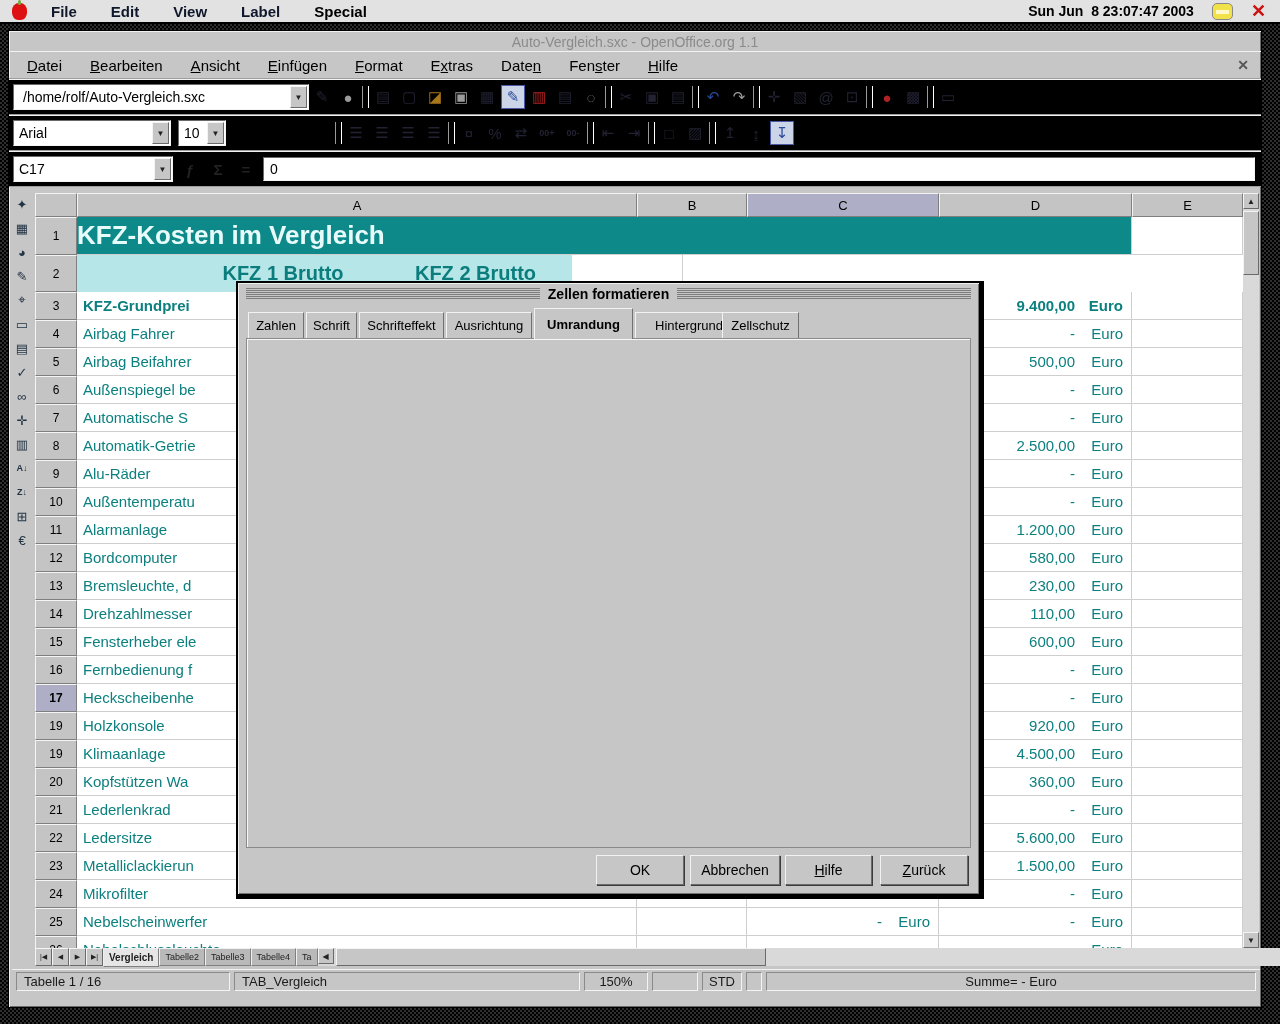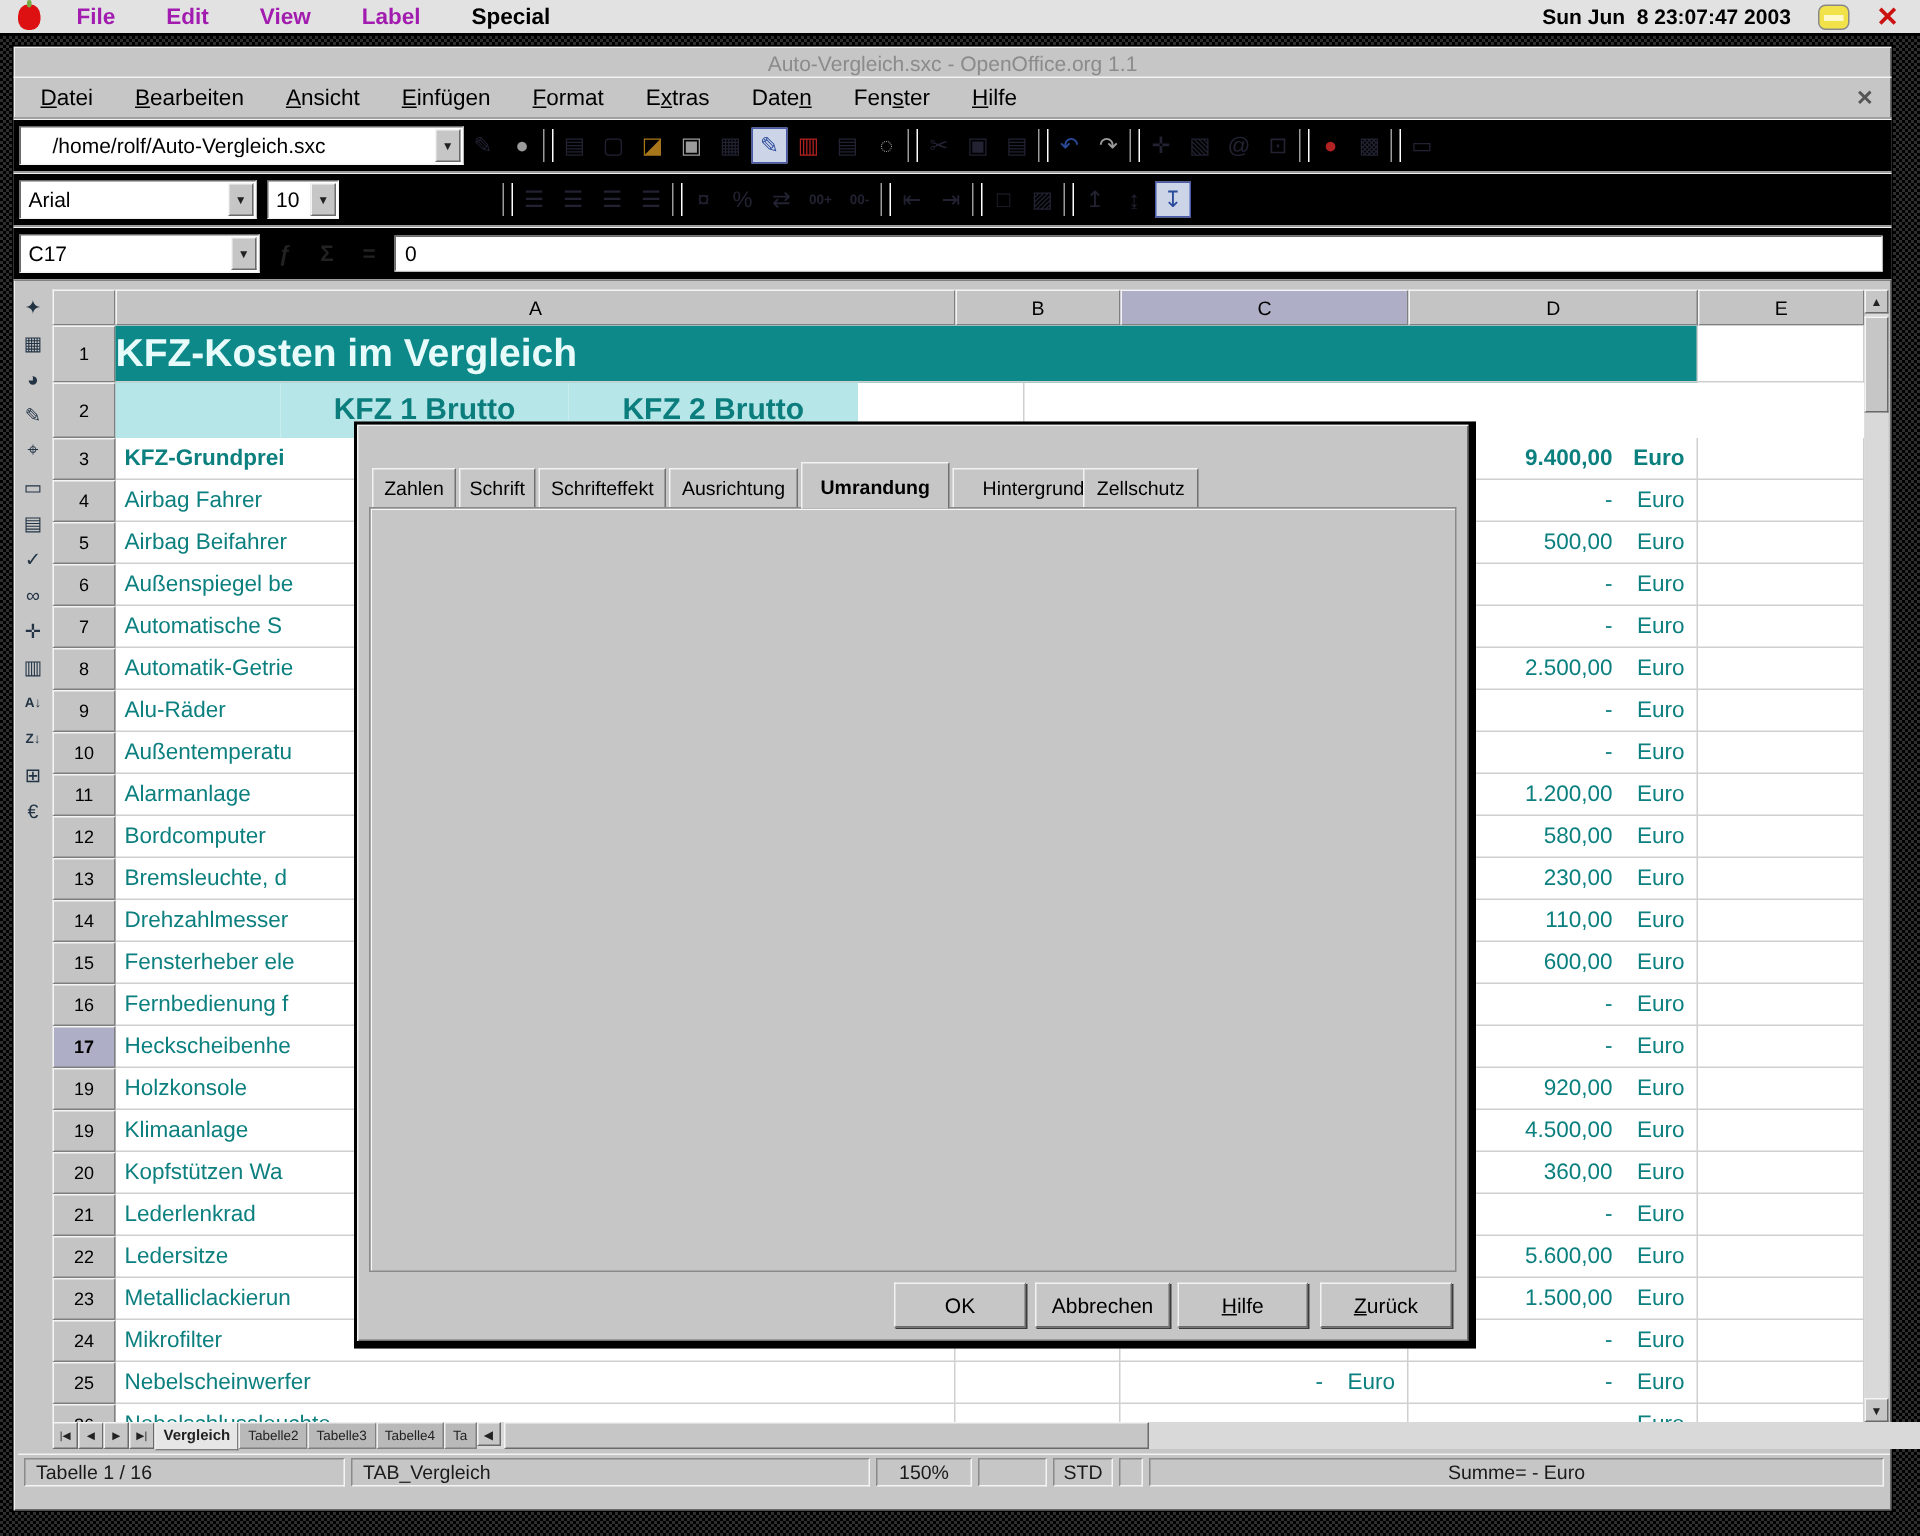--- a/index.html
+++ b/index.html
@@ -12,42 +12,42 @@
     linear-gradient(45deg,#2e2e2e 25%,transparent 25%,transparent 75%,#2e2e2e 75%);
   background-size:4px 4px;background-position:0 0,2px 2px;
   position:relative;color:#000;
 }
 
 .macbar{position:absolute;left:0;top:0;width:1280px;height:24px;background:#e2e2e2;
   border-bottom:2px solid #000;display:flex;align-items:center;font-size:15px;font-weight:bold}
 .apple{width:15px;height:17px;background:#d11;border-radius:45% 45% 42% 42%;margin:0 24px 0 12px;position:relative}
 .apple::after{content:"";position:absolute;left:6px;top:-3px;width:3px;height:5px;background:#7a4;border-radius:2px}
 .macmenus{display:flex;gap:34px}
-.macmenus span[data-state="disabled"]{color:#a21caf}
+.macmenus span[data-state="disabled"]{color:#0f172a}
 .macright{margin-left:auto;display:flex;align-items:center;gap:18px;padding-right:14px}
 .clock{font-size:14px;font-weight:bold;white-space:pre}
 .ybtn{width:21px;height:17px;background:#f2e24a;border:1px solid #888;border-radius:5px;position:relative}
 .ybtn::after{content:"";position:absolute;left:3px;top:6px;right:3px;height:4px;background:#fff8c8}
 .macx{color:#c11;font-size:18px;font-weight:bold;line-height:1}
 
 .window{position:absolute;left:8px;top:30px;width:1254px;height:978px;background:#c6c6c6;
   border:1px solid #000;box-shadow:inset 1px 1px 0 #f0f0f0,inset -1px -1px 0 #6a6a6a}
 .titlebar{height:20px;text-align:center;font-size:14px;color:#8b8b8b;padding-top:3px}
 .menubar{height:28px;display:flex;align-items:center;gap:28px;padding-left:18px;font-size:15px;
   border-top:1px solid #f2f2f2;border-bottom:1px solid #9e9e9e;position:relative}
 .menubar .mitem{cursor:default}
 .docclose{position:absolute;right:12px;top:5px;color:#555;font-size:14px;font-weight:bold}
 .bar{display:flex;align-items:center;padding:0 4px;border-bottom:1px solid #9e9e9e;border-top:1px solid #f2f2f2}
 .funcbar{height:36px;gap:1px}
 .objbar{height:36px;gap:1px}
 .fmlbar{height:36px;gap:4px}
 .sunk{border:1px solid;border-color:#6a6a6a #f4f4f4 #f4f4f4 #6a6a6a;background:#fff}
 .raise{border:1px solid;border-color:#f4f4f4 #6a6a6a #6a6a6a #f4f4f4;background:#c6c6c6}
 .urlbox{width:296px;height:26px;display:flex;align-items:center}
-.urlbox .txt{flex:1;font-size:14px;padding-left:21px;white-space:nowrap;overflow:hidden}
+.urlbox .txt{flex:1;font-size:14px;padding-left:9px;white-space:nowrap;overflow:hidden}
 .ddbtn{width:17px;height:22px;display:flex;align-items:center;justify-content:center;font-size:8px;color:#222;margin:1px}
 .iconrow{display:flex;align-items:center;gap:2px;height:100%}
 .ic{width:24px;height:24px;display:flex;align-items:center;justify-content:center;font-size:15px;color:#223;cursor:default}
 .ic[data-v="sep"]{width:7px;height:22px;border-left:1px solid #9a9a9a;border-right:1px solid #fff}
 .ic[data-v="dim"]{color:#9b9b9b}
 .ic[data-v="red"]{color:#b22222}
 .ic[data-v="blue"]{color:#2a4a9a}
 .ic[data-v="gold"]{color:#a8761b}
 .ic[data-v="act"]{border:1px solid #4a5aa8;background:#ccd4e8;color:#2a4a9a}
 .ic[data-v="txt"]{font-size:9px;font-weight:bold;letter-spacing:0}
@@ -793,20 +793,25 @@
       <div class="seg s3" data-name="status-zoom">150%</div>
       <div class="seg s4" data-name="status-empty"></div>
       <div class="seg s5" data-name="status-mode">STD</div>
       <div class="seg s6" data-name="status-empty"></div>
       <div class="seg s7" data-name="status-sum">Summe= -  Euro</div>
     </div>
   </div>
 </div>
 
 <div class="dialog" data-name="format-cells-dialog">
+  <div class="dtitle" data-name="dialog-titlebar">
+    <span class="pins"></span>
+    <b data-name="dialog-title">Zellen formatieren</b>
+    <span class="pins"></span>
+  </div>
 
   <div>
 
   <span class="dtab" data-name="dialog-tab" data-act="">Zahlen</span>
       <span class="dtab" data-name="dialog-tab" data-act="">Schrift</span>
       <span class="dtab" data-name="dialog-tab" data-act="">Schrifteffekt</span>
       <span class="dtab" data-name="dialog-tab" data-act="">Ausrichtung</span>
       <span class="dtab" data-name="dialog-tab" data-act="1">Umrandung</span>
       <span class="dtab" data-name="dialog-tab" data-act="">Hintergrund</span>
       <span class="dtab" data-name="dialog-tab" data-act="">Zellschutz</span>

